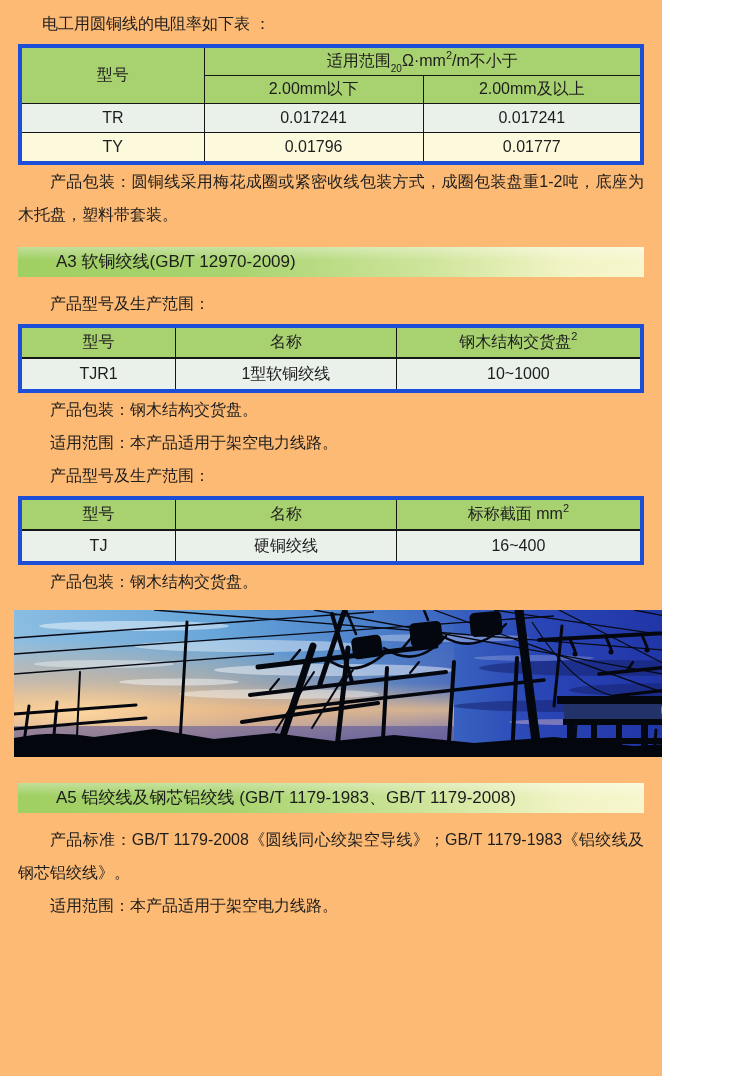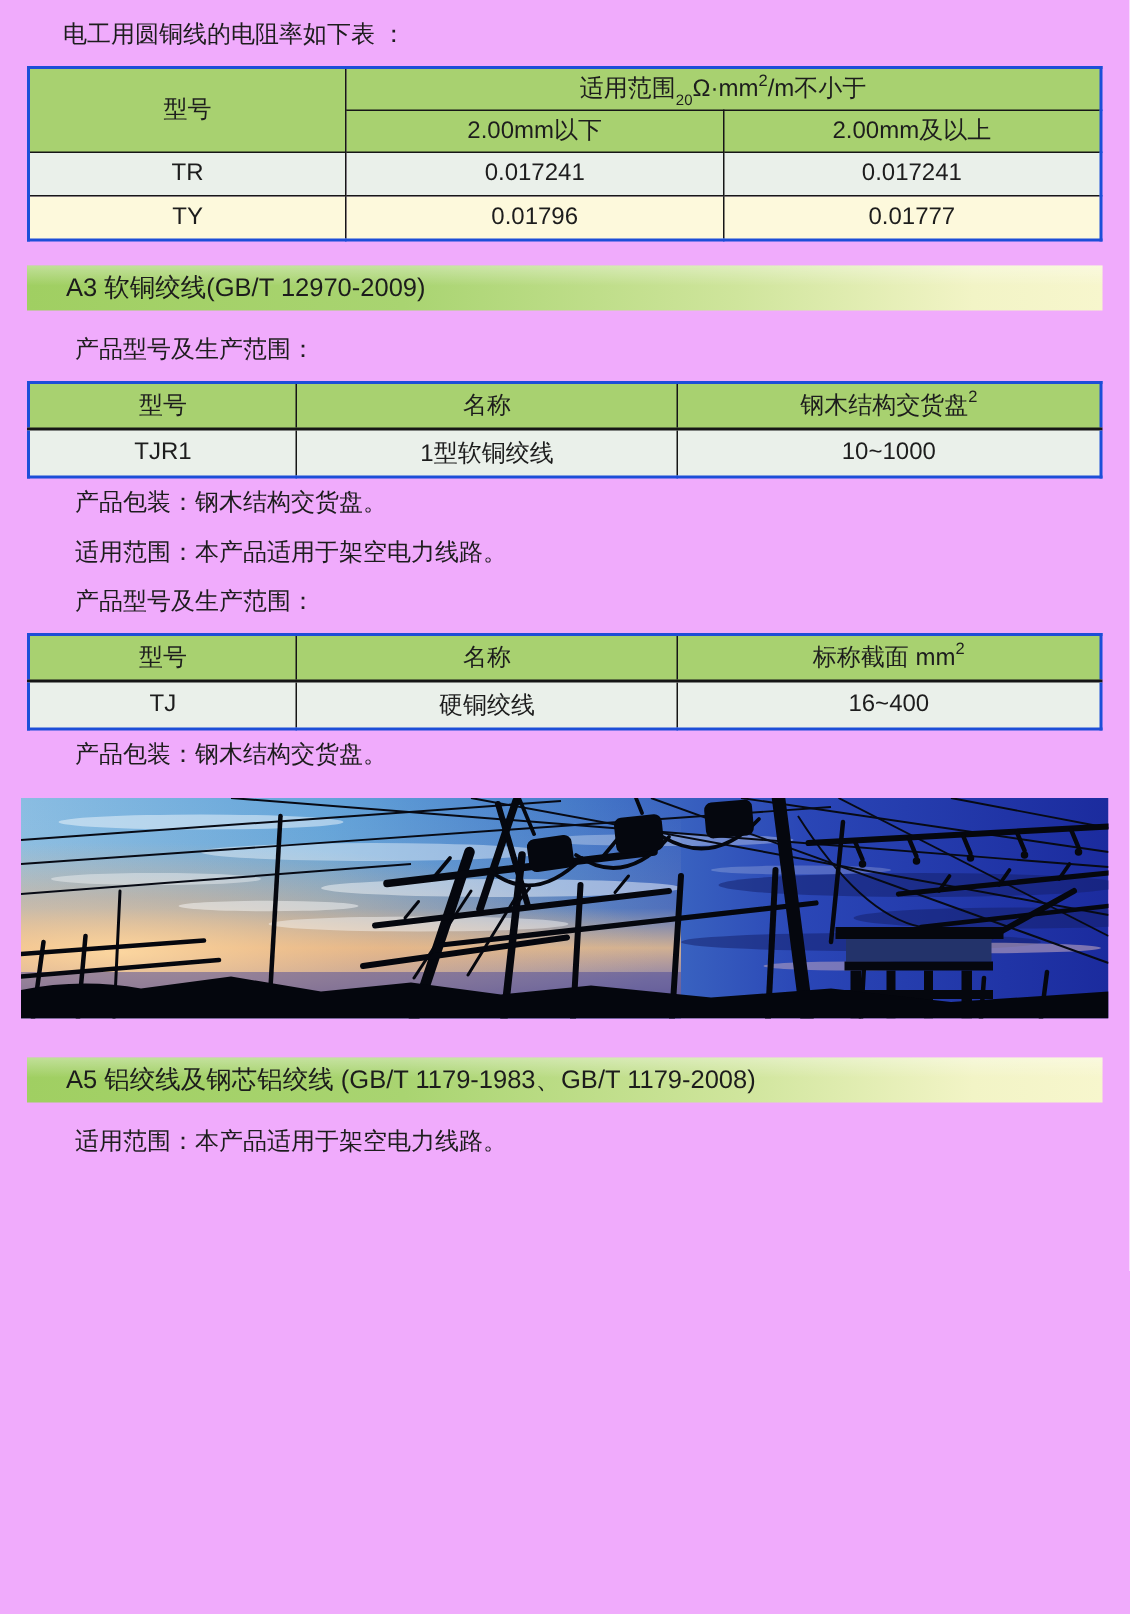--- a/index.html
+++ b/index.html
@@ -1,35 +1,35 @@
 <!DOCTYPE html>
 <html><head>
 <meta charset="utf-8">
 <style>
   html,body{margin:0;padding:0;background:#ffffff;}
   .page{
     position:relative;
-    width:753px;height:1076px;
-    background:#f0abfc;
+    width:662px;height:1076px;
+    background:#fdba74;
     font-family:"Liberation Sans","DejaVu Sans",sans-serif;
     color:#1d1d1d;
     overflow:hidden;
   }
   .content{padding:0 18px;}
   .lead{
     margin:13px 0 9px;
     padding-left:24px;
     font-size:16px;
     line-height:22px;
   }
   
   table{
     width:100%;
     border-collapse:collapse;
-    border:2px solid #1d4ed8;
+    border:4px solid #1d4ed8;
     table-layout:fixed;
   }
   th,td{
     border:1px solid #161616;
     text-align:center;
     font-weight:normal;
     font-size:16px;
     padding:0;
   }
   .t1 thead th{background:#a8d170;height:27px;}
@@ -48,21 +48,21 @@
     text-indent:2em;
     text-align:justify;
   }
   .gap-s{margin-top:6px;}
   .gap-m{margin-top:8px;}
   
   .bar{
     height:30px;
     line-height:30px;
     margin:16px 0 10px;
-    padding-left:26px;
+    padding-left:38px;
     font-size:17px;
     color:#1c1c1c;
     background:
       linear-gradient(180deg,rgba(255,255,255,.35) 0%,rgba(255,255,255,0) 45%),
       linear-gradient(90deg,#a0cf62 0%,#a9d471 35%,#cfe59c 66%,#f2f4c6 88%,#f7f6cd 100%);
   }
   
   .photo{
     display:block;
     width:725px;height:147px;
@@ -100,20 +100,21 @@
           <td>0.017241</td>
         </tr>
         <tr class="row-b">
           <td>TY</td>
           <td>0.01796</td>
           <td>0.01777</td>
         </tr>
       </tbody>
     </table>
 
+    <p class="body gap-m">产品包装：圆铜线采用梅花成圈或紧密收线包装方式，成圈包装盘重1-2吨，底座为木托盘，塑料带套装。</p>
 
     <div class="bar">A3 软铜绞线(GB/T 12970-2009)</div>
     <p class="body">产品型号及生产范围：</p>
 
     <table class="t2 gap-s" style="margin-top:4px">
       <colgroup>
           <col style="width:25%">
           <col style="width:35.5%">
           <col style="width:39.5%">
         </colgroup>
@@ -307,16 +308,17 @@
         <rect x="577" y="115" width="6" height="32" fill="#05070e"></rect>
         <rect x="602" y="115" width="6" height="32" fill="#05070e"></rect>
         <rect x="627" y="115" width="7" height="32" fill="#05070e"></rect>
         <rect x="549" y="128" width="99" height="6" fill="#05070e"></rect>
       </g>
 
       <path d="M0,147 L0,128 Q40,120 80,127 L140,119 L200,129 L260,123 L320,131 L380,125 L460,133 L540,127 L620,136 L725,129 L725,147 Z" fill="#04060d"></path>
     </svg>
 
     <div class="bar" style="margin-top:26px">A5 铝绞线及钢芯铝绞线 (GB/T 1179-1983、GB/T 1179-2008)</div>
+    <p class="body">产品标准：GB/T 1179-2008《圆线同心绞架空导线》；GB/T 1179-1983《铝绞线及钢芯铝绞线》。</p>
     <p class="body">适用范围：本产品适用于架空电力线路。</p>
 
   </div>
 </div>
 
 </body></html>

